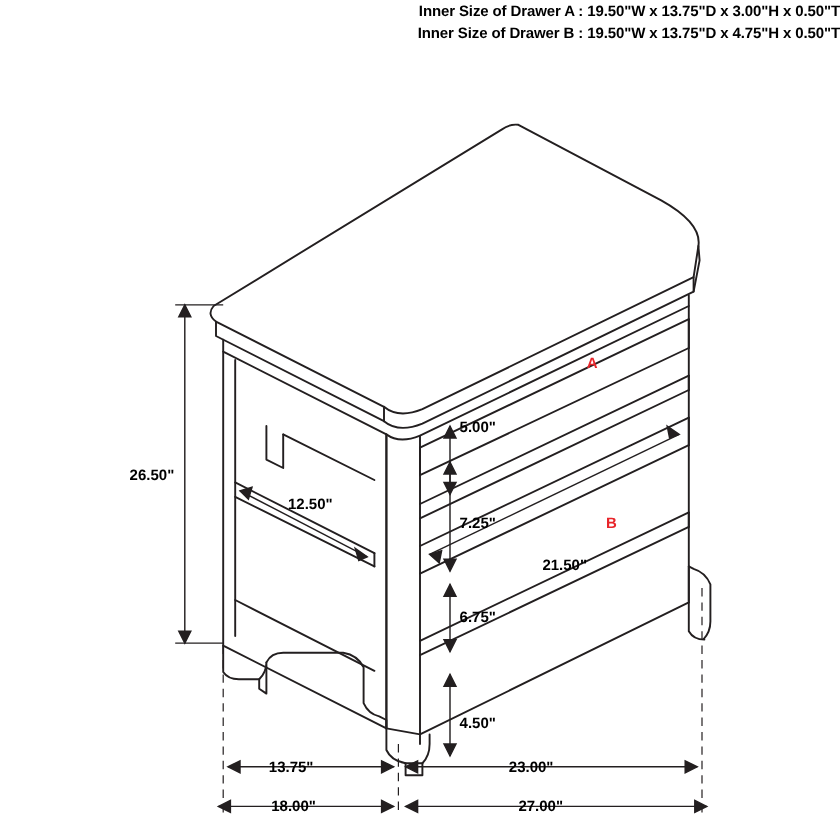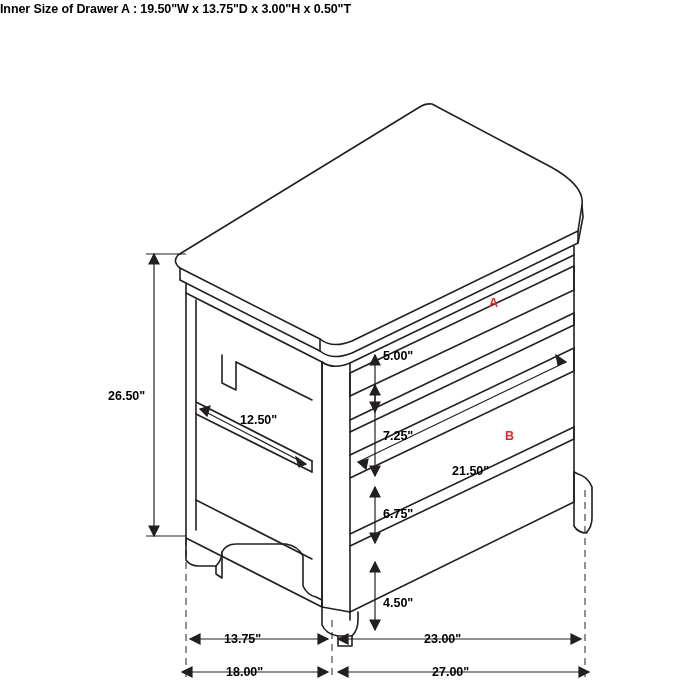--- a/index.html
+++ b/index.html
@@ -7,39 +7,40 @@
     width:700px;height:700px;
     background:#ffffff;
     font-family:"Liberation Sans",sans-serif;
     color:#000000;
     overflow:hidden;
     position:relative;
   }
   #stage{position:absolute;left:0;top:0;width:700px;height:700px;}
   .hdr{
     position:absolute;left:0;top:0;width:700px;
-    text-align:left;
+    text-align:right;
     font-size:12.5px;
     font-weight:bold;
     letter-spacing:-0.1px;
     line-height:19px;
   }
   .hdr div{white-space:nowrap;}
   svg{position:absolute;left:0;top:0;}
   text{font-family:"Liberation Sans",sans-serif;}
   .dim{font-size:12.5px;font-weight:bold;fill:#000;}
   .lbl{font-size:12.5px;font-weight:bold;fill:#e8252a;}
 </style>
 </head>
 <body>
 
 <div id="stage">
 
   <div class="hdr">
     <div>Inner Size of Drawer A : 19.50"W x 13.75"D x 3.00"H x 0.50"T</div>
+    <div>Inner Size of Drawer B : 19.50"W x 13.75"D x 4.75"H x 0.50"T</div>
   </div>
 
   <svg width="700" height="700" viewBox="0 0 700 700">
     <g fill="none" stroke="#231f20" stroke-width="1.6" stroke-linejoin="round" stroke-linecap="round">
 
       <path d="
         M 432 104
         L 551 167
         Q 585 186 582 205
         L 578 231

